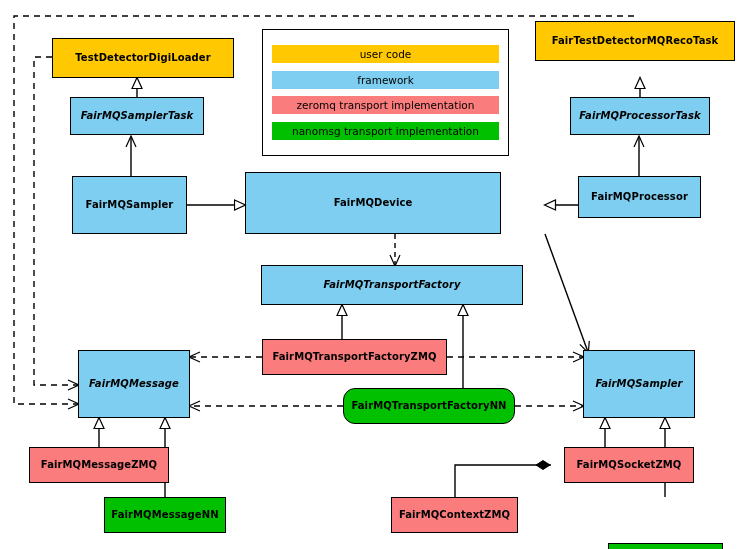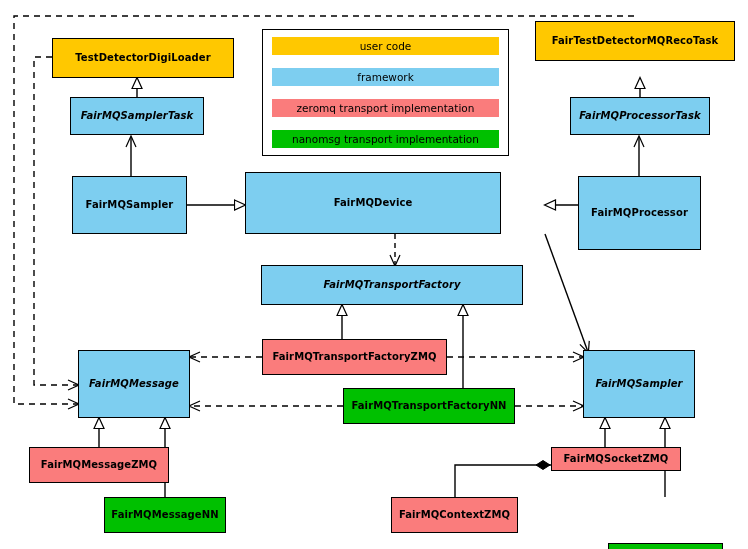--- a/index.html
+++ b/index.html
@@ -5,21 +5,21 @@
   html,body{margin:0;padding:0;background:#ffffff;}
   body{width:748px;height:549px;font-family:"DejaVu Sans",sans-serif;overflow:hidden;}
   #stage{position:relative;width:748px;height:549px;background:#ffffff;}
   svg.wires{position:absolute;left:0;top:0;width:748px;height:549px;pointer-events:none;}
   .node{position:absolute;box-sizing:border-box;border:1.4px solid #000;display:flex;align-items:center;justify-content:center;text-align:center;font-size:10px;font-weight:bold;color:#000;line-height:1.15;letter-spacing:0.1px;}
   .node.italic{font-style:italic;}
   .c-user{background:#FFC800;}
   .c-fw{background:#7DCEF0;}
   .c-zmq{background:#FA7C7C;}
   .c-nn{background:#00C000;}
-  #legend{position:absolute;left:262px;top:29px;width:247px;height:127px;background:#ffffff;border:1.4px solid #000;box-sizing:border-box;padding:7px 9px;display:flex;flex-direction:column;justify-content:space-between;}
+  #legend{position:absolute;left:262px;top:29px;width:247px;height:127px;background:#ffffff;border:1.4px solid #000;box-sizing:border-box;padding:15px 9px;display:flex;flex-direction:column;justify-content:space-between;}
   .lg-row{height:18px;display:flex;align-items:center;justify-content:center;font-size:10.5px;font-weight:normal;color:#000;}
 </style>
 </head>
 <body>
 
 <div id="stage">
 
   <svg class="wires" viewBox="0 0 748 549">
     <defs>
       <marker id="hollowTri" markerWidth="14" markerHeight="14" refX="11.5" refY="6" orient="auto" markerUnits="userSpaceOnUse">
@@ -96,53 +96,53 @@
   </div>
 
   <div class="node c-fw" style="left:72px;top:176px;width:115px;height:58px;">
     <span>FairMQSampler</span>
   </div>
 
   <div class="node c-fw" style="left:245px;top:172px;width:256px;height:62px;">
     <span>FairMQDevice</span>
   </div>
 
-  <div class="node c-fw" style="left:578px;top:176px;width:123px;height:74px;">
+  <div class="node c-fw" style="left:578px;top:176px;width:123px;height:42px;">
     <span>FairMQProcessor</span>
   </div>
 
   <div class="node c-zmq" style="left:262px;top:339px;width:185px;height:36px;">
     <span>FairMQTransportFactoryZMQ</span>
   </div>
 
   <div class="node c-fw italic" style="left:261px;top:265px;width:262px;height:40px;">
     <span>FairMQTransportFactory</span>
   </div>
 
-  <div class="node c-nn" style="left:343px;top:388px;width:172px;height:36px;">
+  <div class="node c-nn" style="left:343px;top:388px;width:172px;height:36px;border-radius:12px;">
     <span>FairMQTransportFactoryNN</span>
   </div>
 
   <div class="node c-fw italic" style="left:78px;top:350px;width:112px;height:68px;">
     <span>FairMQMessage</span>
   </div>
 
   <div class="node c-fw italic" style="left:583px;top:350px;width:112px;height:68px;">
     <span>FairMQSampler</span>
   </div>
 
   <div class="node c-zmq" style="left:29px;top:447px;width:140px;height:36px;justify-content:center;">
     <span>FairMQMessageZMQ</span>
   </div>
 
   <div class="node c-nn" style="left:104px;top:497px;width:122px;height:36px;">
     <span>FairMQMessageNN</span>
   </div>
 
-  <div class="node c-zmq" style="left:551px;top:447px;width:130px;height:24px;">
+  <div class="node c-zmq" style="left:564px;top:447px;width:130px;height:36px;">
     <span>FairMQSocketZMQ</span>
   </div>
 
   <div class="node c-zmq" style="left:391px;top:497px;width:127px;height:36px;">
     <span>FairMQContextZMQ</span>
   </div>
 
   <div class="node c-nn" style="left:608px;top:497px;width:115px;height:36px;margin-top:46px;">
     <span>FairMQSocketNN</span>
   </div>

